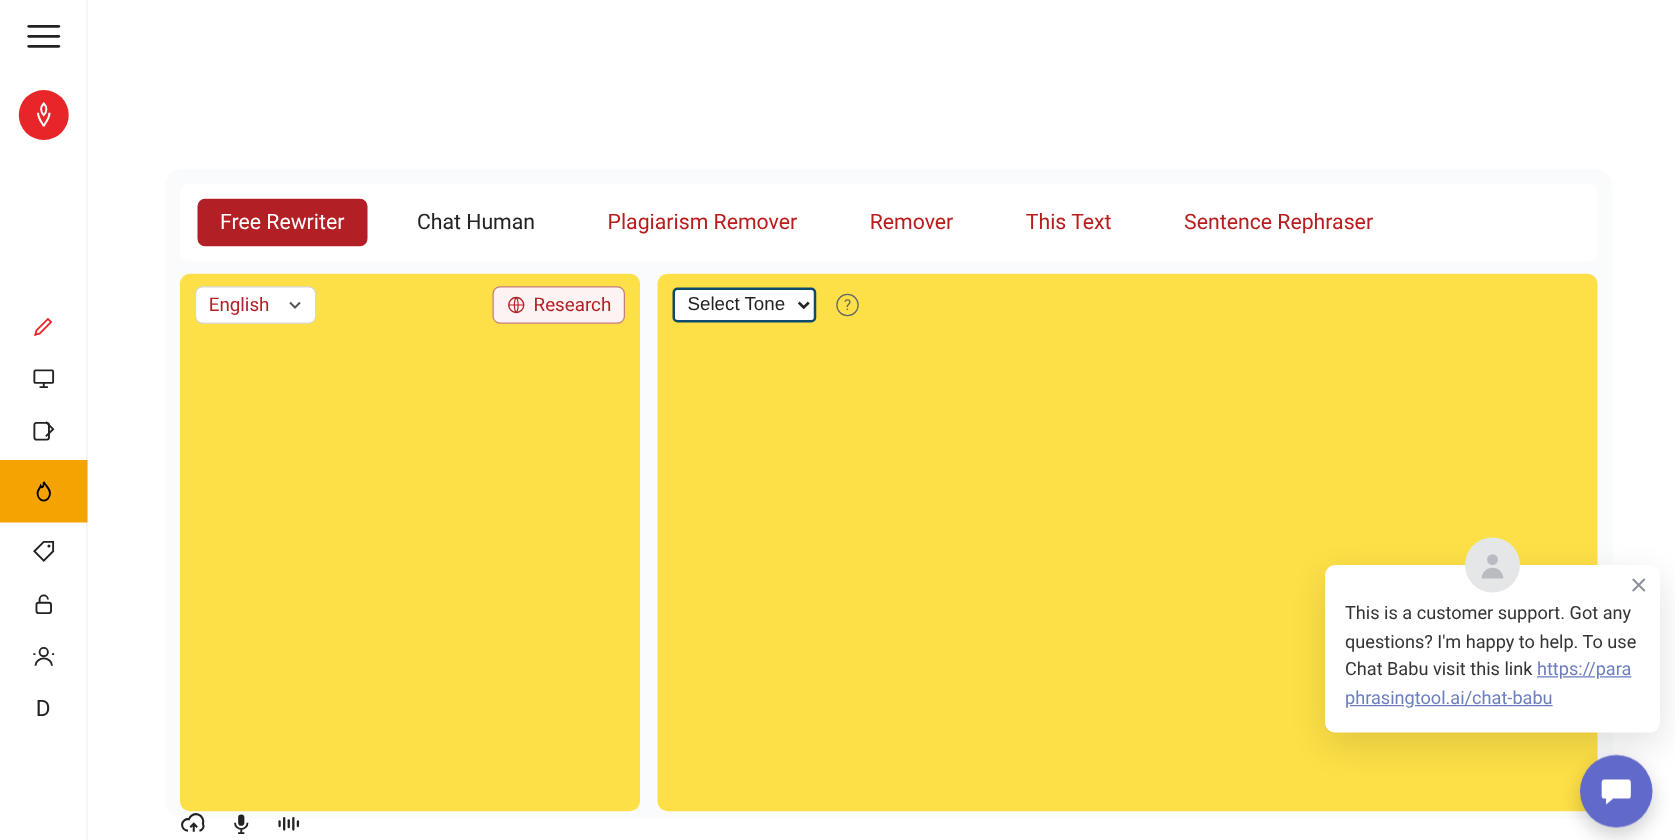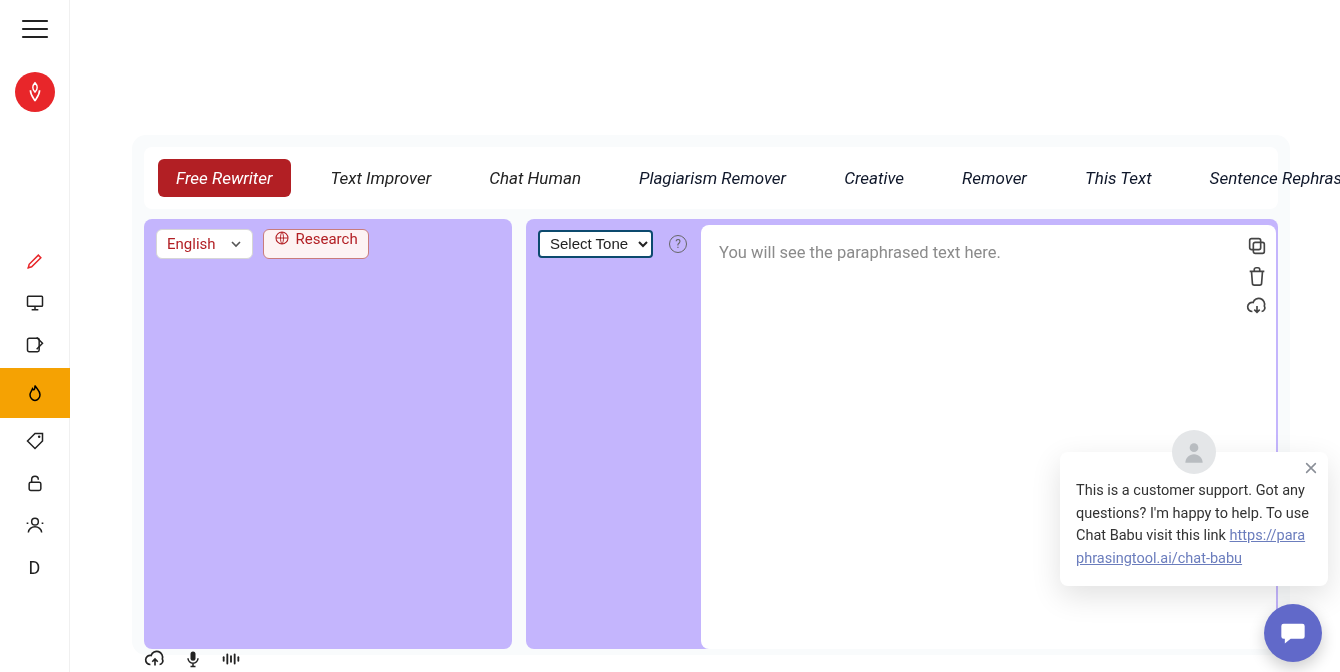--- a/index.html
+++ b/index.html
@@ -37,47 +37,47 @@
     background: #f9fbfc; border-radius: 14px; padding: 12px;
   }
 
   
   .tabs {
     background: #ffffff; border-radius: 8px; height: 62px; padding: 12px 14px;
     display: flex; align-items: center; gap: 22px;
   }
   .tab {
     font-size: 17px; color: #222; cursor: pointer; white-space: nowrap;
-    padding: 9px 18px; border-radius: 6px; font-style: italic;
+    padding: 9px 18px; border-radius: 6px;
   }
   .tab.primary { background: #b21f24; color: #fff; }
-  .tab.muted { color: #0f172a; }
+  .tab.muted { color: #b91c1c; }
 
   
   .panels { display: flex; gap: 14px; margin-top: 10px; height: 430px; }
-  .panel { background: #c4b5fd; border-radius: 8px; flex: 1; position: relative; display: flex; }
+  .panel { background: #fde047; border-radius: 8px; flex: 1; position: relative; display: flex; flex-direction: column; }
   .panel.left { flex: 0 0 368px; }
   .panel.right { flex: 1; }
 
   .panel-header {
     height: 50px; padding: 9px 12px; display: flex; align-items: center; gap: 10px;
     border-bottom: 1px solid transparent;
   }
 
   .lang-select {
     border: 1px solid #d6d6d6; border-radius: 6px; height: 30px;
     display: flex; align-items: center; padding: 0 10px; gap: 14px;
     font-size: 15px; color: #b21f24; cursor: pointer; background: #fff;
   }
   .lang-select svg { width: 12px; height: 12px; color: #555; }
 
   .research-btn {
     margin-left: auto; border: 1px solid #c97c7c; background: #fdf3f3;
     color: #b21f24; border-radius: 6px; height: 30px; padding: 0 10px;
-    display: flex; align-items: flex-start; gap: 6px; font-size: 15px; cursor: pointer;
+    display: flex; align-items: center; gap: 6px; font-size: 15px; cursor: pointer;
   }
   .research-btn svg { width: 16px; height: 16px; }
 
   .tone-select {
     border: 2px solid #0c4a6e; border-radius: 4px; height: 28px;
     font-size: 15px; color: #222; padding: 0 6px; background: #fff; cursor: pointer;
     appearance: auto;
   }
   .help-icon {
     width: 18px; height: 18px; border: 1.5px solid #666; border-radius: 50%;
@@ -193,24 +193,22 @@
       <span class="letter">D</span>
     </div>
   </div>
 </div>
 
 <div class="main">
   <div class="card">
 
     <div class="tabs">
       <div class="tab primary">Free Rewriter</div>
-      <div class="tab">Text Improver</div>
       <div class="tab">Chat Human</div>
       <div class="tab muted">Plagiarism Remover</div>
-      <div class="tab muted">Creative</div>
       <div class="tab muted">Remover</div>
       <div class="tab muted">This Text</div>
       <div class="tab muted">Sentence Rephraser</div>
     </div>
 
     <div class="panels">
 
       <div class="panel left">
         <div class="panel-header">
           <div class="lang-select">
@@ -231,41 +229,20 @@
 
       <div class="panel right">
         <div class="panel-header">
           <select class="tone-select">
             <option>Select Tone</option>
           </select>
           <div class="help-icon">
             <span>?</span>
           </div>
         </div>
-        <div class="panel-body">
-          <div class="output-placeholder">You will see the paraphrased text here.</div>
-          <div class="right-tools">
-            <div class="tool">
-              <svg viewBox="0 0 24 24">
-                  <rect x="8" y="8" width="12" height="12" rx="2" fill="none" stroke="currentColor" stroke-width="1.8"></rect>
-                  <rect x="4" y="4" width="12" height="12" rx="2" fill="none" stroke="currentColor" stroke-width="1.8"></rect>
-                </svg>
-            </div>
-            <div class="tool">
-              <svg viewBox="0 0 24 24">
-                  <path fill="none" stroke="currentColor" stroke-width="1.8" d="M4 7h16 M9 7V5a2 2 0 0 1 2-2h2a2 2 0 0 1 2 2v2 M6 7l1 13a2 2 0 0 0 2 2h6a2 2 0 0 0 2-2l1-13"></path>
-                </svg>
-            </div>
-            <div class="tool">
-              <svg viewBox="0 0 24 24">
-                  <path fill="none" stroke="currentColor" stroke-width="1.8" d="M7 18a5 5 0 1 1 .8-9.9A6 6 0 0 1 20 12a4 4 0 0 1-3 6 M12 12v7 M9 16l3 3 3-3"></path>
-                </svg>
-            </div>
-          </div>
-        </div>
       </div>
 
     </div>
   </div>
 
   <div class="bottom-tools">
     <div class="tool">
       <svg viewBox="0 0 24 24" width="24" height="24">
           <path fill="none" stroke="#222" stroke-width="1.8" d="M7 18a5 5 0 1 1 .8-9.9A6 6 0 0 1 20 12a4 4 0 0 1-3 6 M12 19v-7 M9 15l3-3 3 3"></path>
         </svg>

